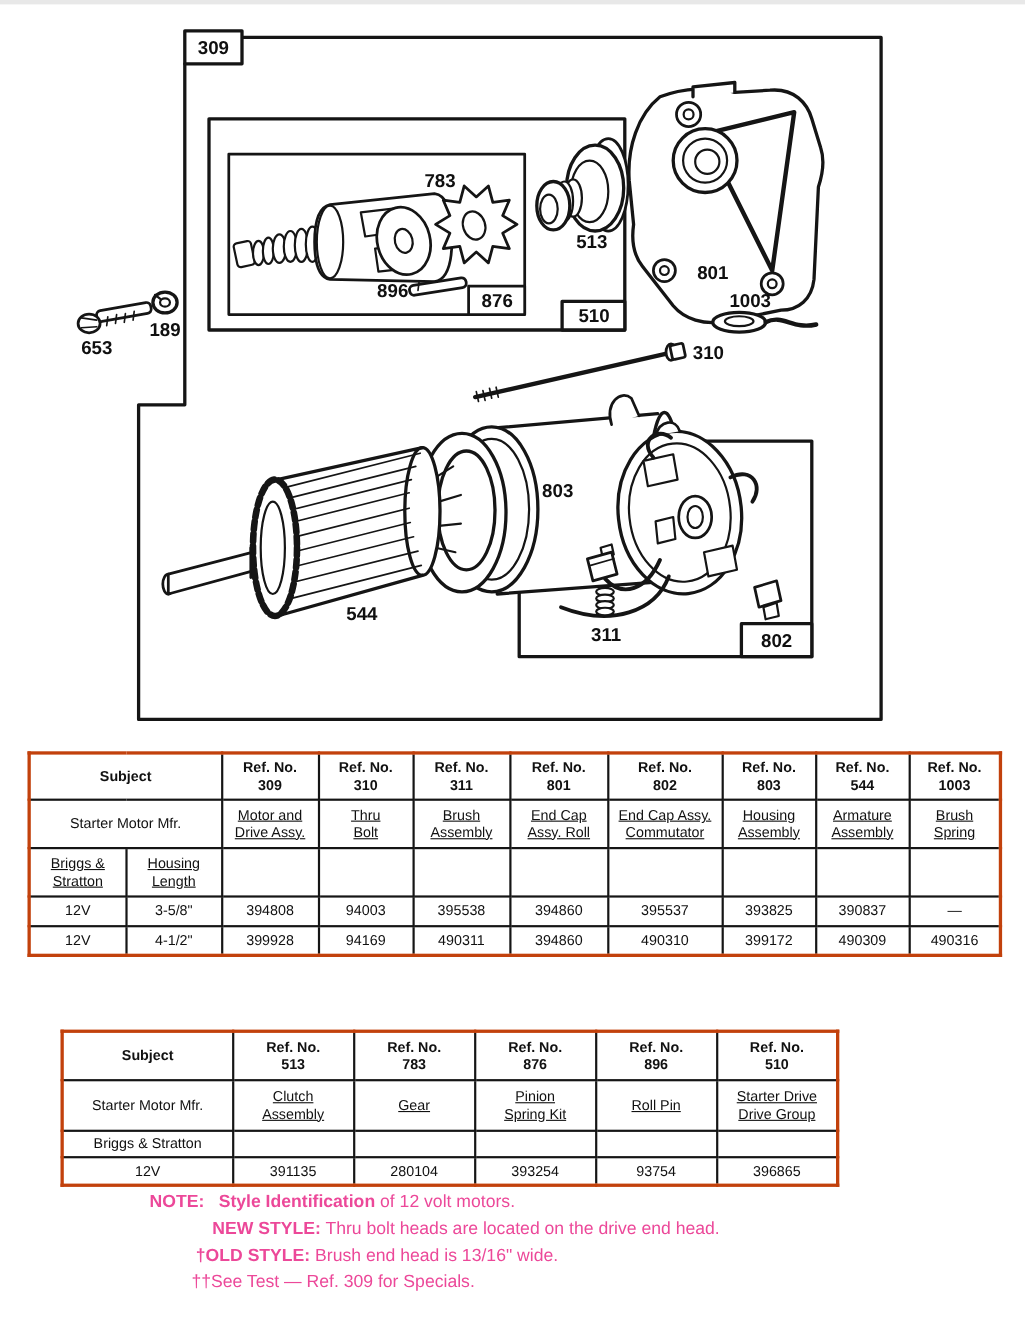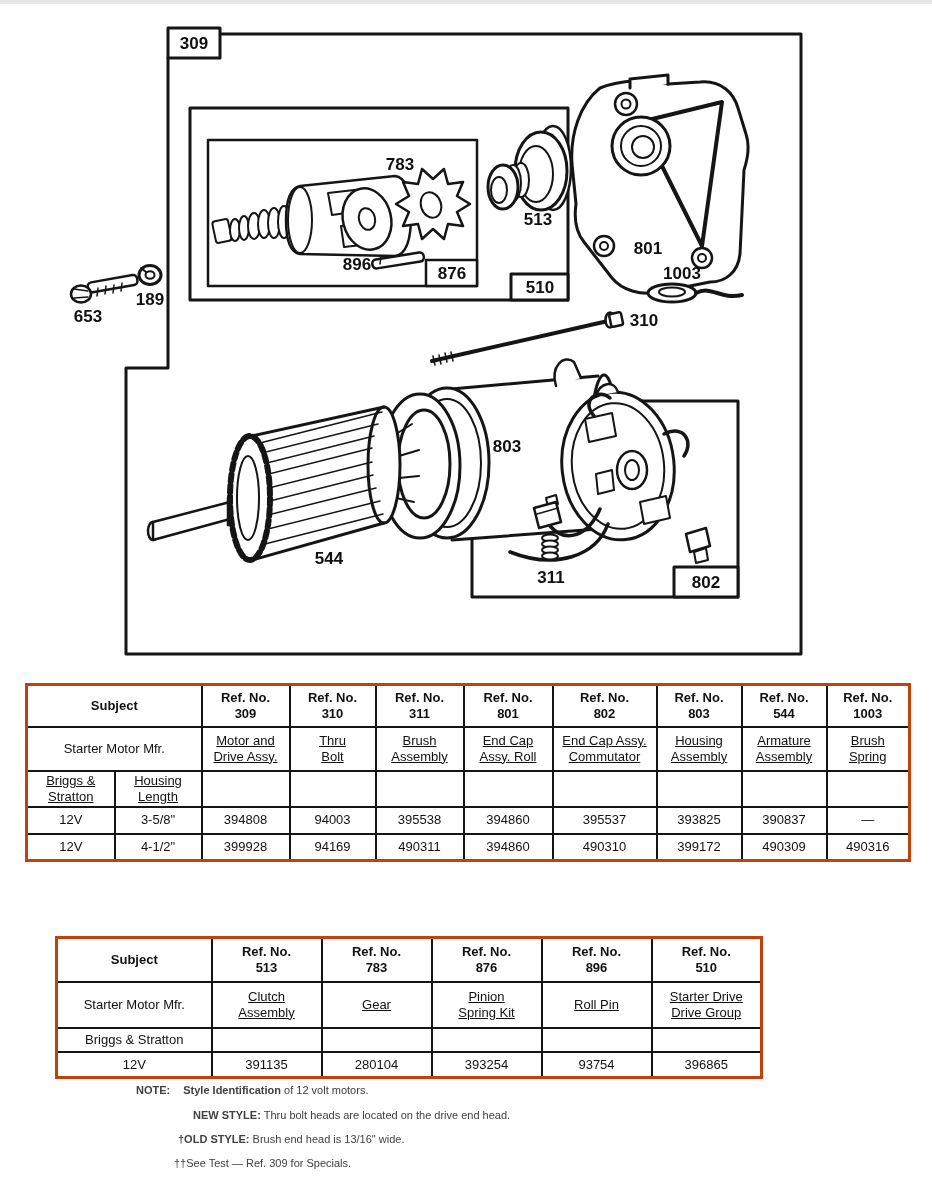--- a/index.html
+++ b/index.html
@@ -16,21 +16,21 @@
   svg .lbl{font-family:"Liberation Sans",sans-serif;font-weight:bold;font-size:17px;
            fill:#101010;text-anchor:middle;stroke:none;}
   table{border-collapse:collapse;position:absolute;table-layout:fixed;background:#fff;
         border:3px solid #c2410c;}
   td{border:2px solid #151515;text-align:center;vertical-align:middle;padding:1px 4px;
      overflow:hidden;line-height:1.18;}
   .t1{left:25px;top:679px;width:883px;font-size:13px;}
   .t2{left:55px;top:932px;width:705px;font-size:13px;}
   .b{font-weight:bold;}
   .pre{white-space:pre-line;text-decoration:underline;}
-  .note-line{position:absolute;font-size:11px;white-space:nowrap;color:#404040;padding-left:16px;}
+  .note-line{position:absolute;font-size:16px;white-space:nowrap;color:#ec4899;padding-left:16px;}
   .sp{display:inline-block;width:13px;}
 </style>
 </head>
 <body>
 
 <div class="page">
 
   <svg width="932" height="672" viewBox="0 0 932 672">
 
     <g>
@@ -281,21 +281,21 @@
 Assy. Roll</td>
       <td class="pre">End Cap Assy.
 Commutator</td>
       <td class="pre">Housing
 Assembly</td>
       <td class="pre">Armature
 Assembly</td>
       <td class="pre">Brush
 Spring</td>
     </tr>
-    <tr style="height:36px">
+    <tr style="height:44px">
       <td class="pre">Briggs &amp;
 Stratton</td>
       <td class="pre">Housing
 Length</td>
       <td></td>
           <td></td>
       <td></td>
           <td></td>
       <td></td>
           <td></td>

